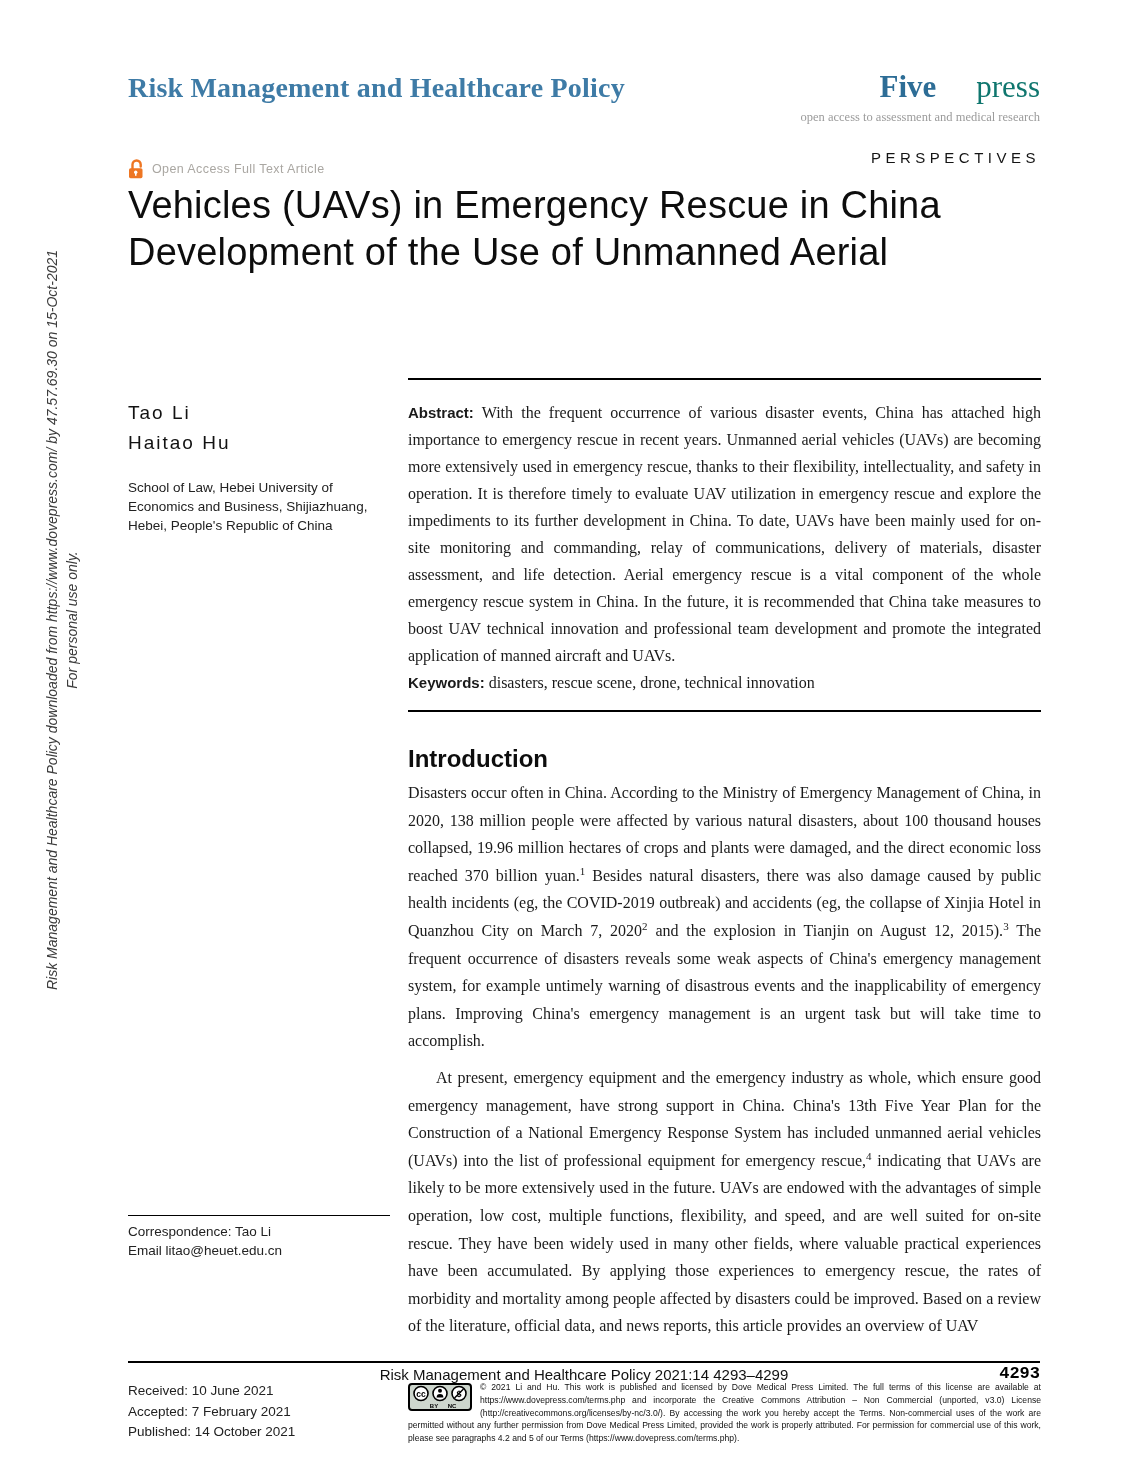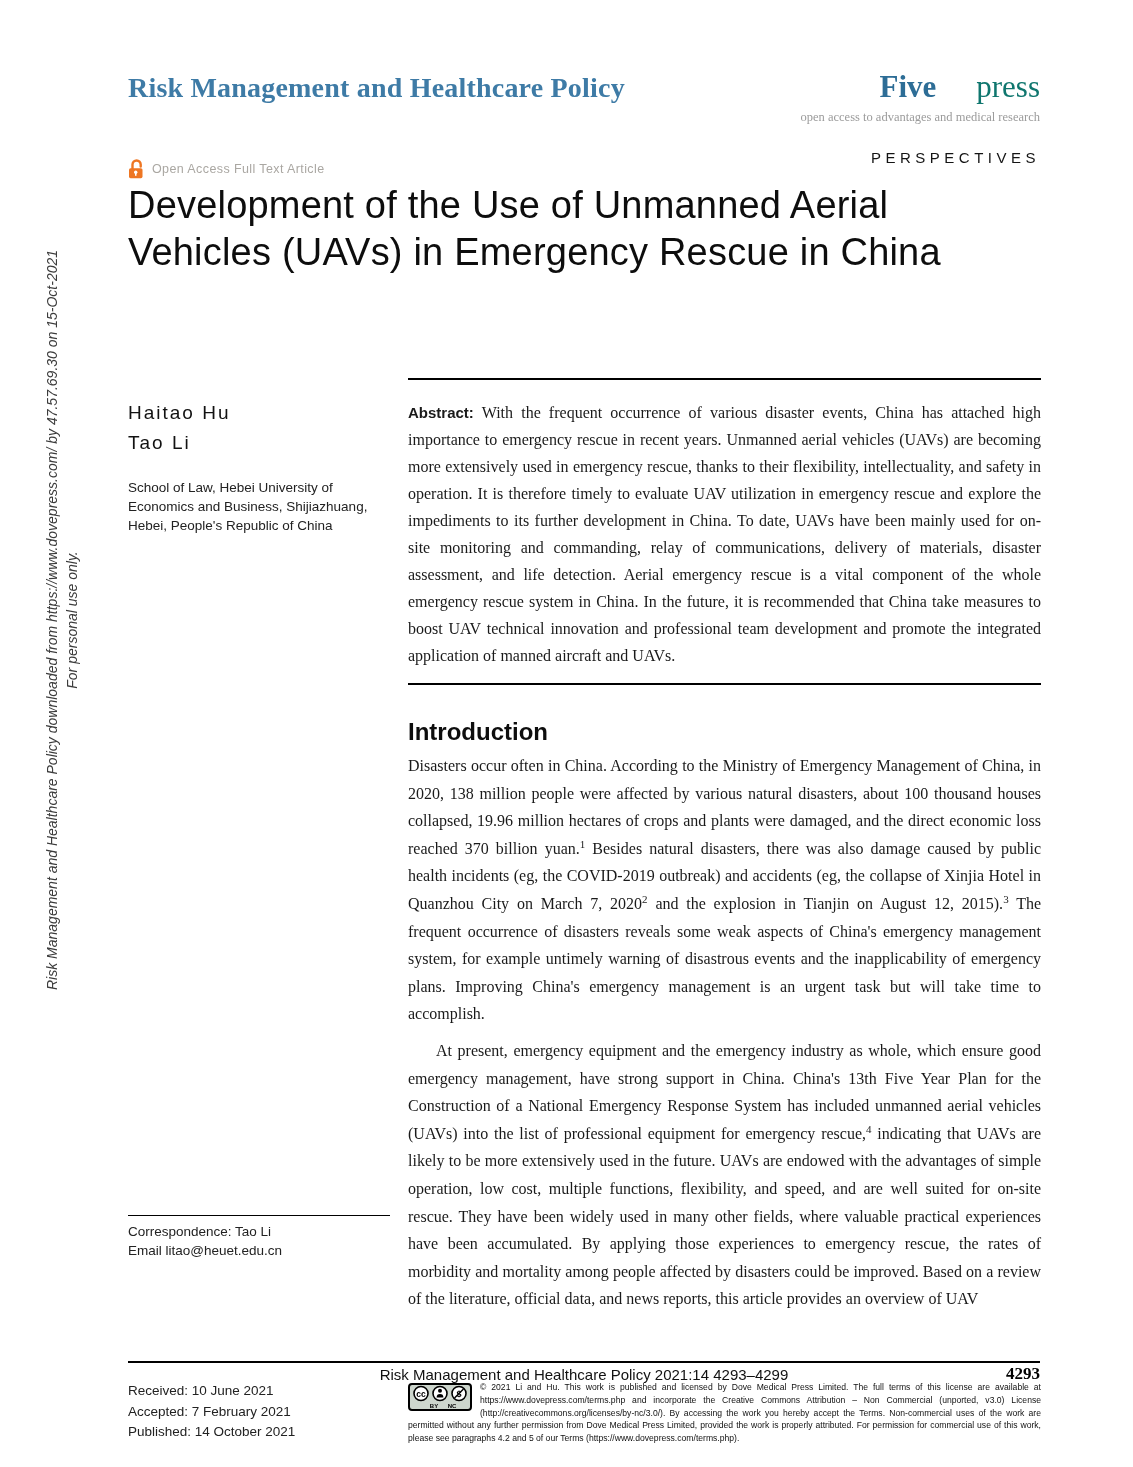--- a/index.html
+++ b/index.html
@@ -78,21 +78,21 @@
   .body-p.indent{text-indent:28px;margin-top:9px;}
   .body-p sup{font-size:11px;line-height:0;}
   
   .footer-rule{position:absolute;left:128px;top:1361px;width:912px;border-top:2px solid #000;}
   .citation{
     position:absolute;left:128px;top:1366px;width:912px;text-align:center;
     font-family:"Liberation Sans", sans-serif;font-size:15px;color:#111;
   }
   .page-number{
     position:absolute;right:93px;top:1364px;
-    font-family:Liberation Serif, serif;font-weight:bold;font-size:17px;color:#000;
+    font-family:Liberation Mono, monospace;font-weight:bold;font-size:17px;color:#000;
   }
   .dates{
     position:absolute;left:128px;top:1381px;
     font-family:"Liberation Sans", sans-serif;font-size:13.5px;line-height:20.5px;color:#222;
   }
   .dates span{display:block;}
   .license{
     position:absolute;left:408px;top:1381px;width:633px;
     font-family:"Liberation Sans", sans-serif;font-size:8.6px;line-height:12.8px;
     text-align:justify;color:#111;
@@ -104,59 +104,60 @@
 
 <div class="vertical-note">
   <span>Risk Management and Healthcare Policy downloaded from https://www.dovepress.com/ by 47.57.69.30 on 15-Oct-2021</span>
   <span>For personal use only.</span>
 </div>
 
 <div class="header">
   <div class="journal-name">Risk Management and Healthcare Policy</div>
   <div class="publisher">
     <div class="brand"><span class="bold">Five</span><span class="light">press</span></div>
-    <div class="tagline">open access to advantages and medical research</div>
+    <div class="tagline">open access to assessment and medical research</div>
   </div>
 </div>
 
 <div class="oa-row">
   <span style="display:inline-block;width:17px;height:20px;">
     <svg width="17" height="20" viewBox="0 0 17 20">
       <path d="M4.5 9.5 V5.6 a4.1 4.1 0 0 1 8.2 0 V7.6" fill="none" stroke="#ee7623" stroke-width="2.4" stroke-linecap="round"></path>
       <rect x="1" y="9.2" width="13.5" height="10" rx="1.6" fill="#ee7623"></rect>
       <circle cx="7.7" cy="13.2" r="1.7" fill="#ffffff"></circle>
       <rect x="7" y="13.8" width="1.5" height="3" fill="#ffffff"></rect>
     </svg>
   </span>
   <span class="oa-label">Open Access Full Text Article</span>
 </div>
 
 <div class="article-type">PERSPECTIVES</div>
 
 <h1 class="title" style="margin:0;">
+  <span>Vehicles (UAVs) in Emergency Rescue in China</span>
   <span>Development of the Use of Unmanned Aerial</span>
-  <span>Vehicles (UAVs) in Emergency Rescue in China</span>
 </h1>
 
 <div class="left-col">
   <div class="authors">
+    <span>Tao Li</span>
     <span>Haitao Hu</span>
-    <span>Tao Li</span>
   </div>
   <div class="affiliation">School of Law, Hebei University of Economics and Business, Shijiazhuang, Hebei, People's Republic of China</div>
 </div>
 
 <div class="correspondence">
   <span>Correspondence: Tao Li</span>
   <span>Email litao@heuet.edu.cn</span>
 </div>
 
 <div class="right-col">
   <div class="rule"></div>
   <p class="abstract-p"><span class="runin">Abstract:</span><span> With the frequent occurrence of various disaster events, China has attached high importance to emergency rescue in recent years. Unmanned aerial vehicles (UAVs) are becoming more extensively used in emergency rescue, thanks to their flexibility, intellectuality, and safety in operation. It is therefore timely to evaluate UAV utilization in emergency rescue and explore the impediments to its further development in China. To date, UAVs have been mainly used for on-site monitoring and commanding, relay of communications, delivery of materials, disaster assessment, and life detection. Aerial emergency rescue is a vital component of the whole emergency rescue system in China. In the future, it is recommended that China take measures to boost UAV technical innovation and professional team development and promote the integrated application of manned aircraft and UAVs.</span></p>
+  <p class="keywords-p"><span class="runin">Keywords:</span><span> disasters, rescue scene, drone, technical innovation</span></p>
   <div class="rule rule-bottom"></div>
 
   <h2 class="section-heading">Introduction</h2>
 
   <p class="body-p"><span>Disasters occur often in China. According to the Ministry of Emergency Management of China, in 2020, 138 million people were affected by various natural disasters, about 100 thousand houses collapsed, 19.96 million hectares of crops and plants were damaged, and the direct economic loss reached 370 billion yuan.</span><sup>1</sup><span> Besides natural disasters, there was also damage caused by public health incidents (eg, the COVID-2019 outbreak) and accidents (eg, the collapse of Xinjia Hotel in Quanzhou City on March 7, 2020</span><sup>2</sup><span> and the explosion in Tianjin on August 12, 2015).</span><sup>3</sup><span> The frequent occurrence of disasters reveals some weak aspects of China's emergency management system, for example untimely warning of disastrous events and the inapplicability of emergency plans. Improving China's emergency management is an urgent task but will take time to accomplish.</span></p>
 
   <p class="body-p indent"><span>At present, emergency equipment and the emergency industry as whole, which ensure good emergency management, have strong support in China. China's 13th Five Year Plan for the Construction of a National Emergency Response System has included unmanned aerial vehicles (UAVs) into the list of professional equipment for emergency rescue,</span><sup>4</sup><span> indicating that UAVs are likely to be more extensively used in the future. UAVs are endowed with the advantages of simple operation, low cost, multiple functions, flexibility, and speed, and are well suited for on-site rescue. They have been widely used in many other fields, where valuable practical experiences have been accumulated. By applying those experiences to emergency rescue, the rates of morbidity and mortality among people affected by disasters could be improved. Based on a review of the literature, official data, and news reports, this article provides an overview of UAV</span></p>
 </div>
 
 <div class="footer-rule"></div>

